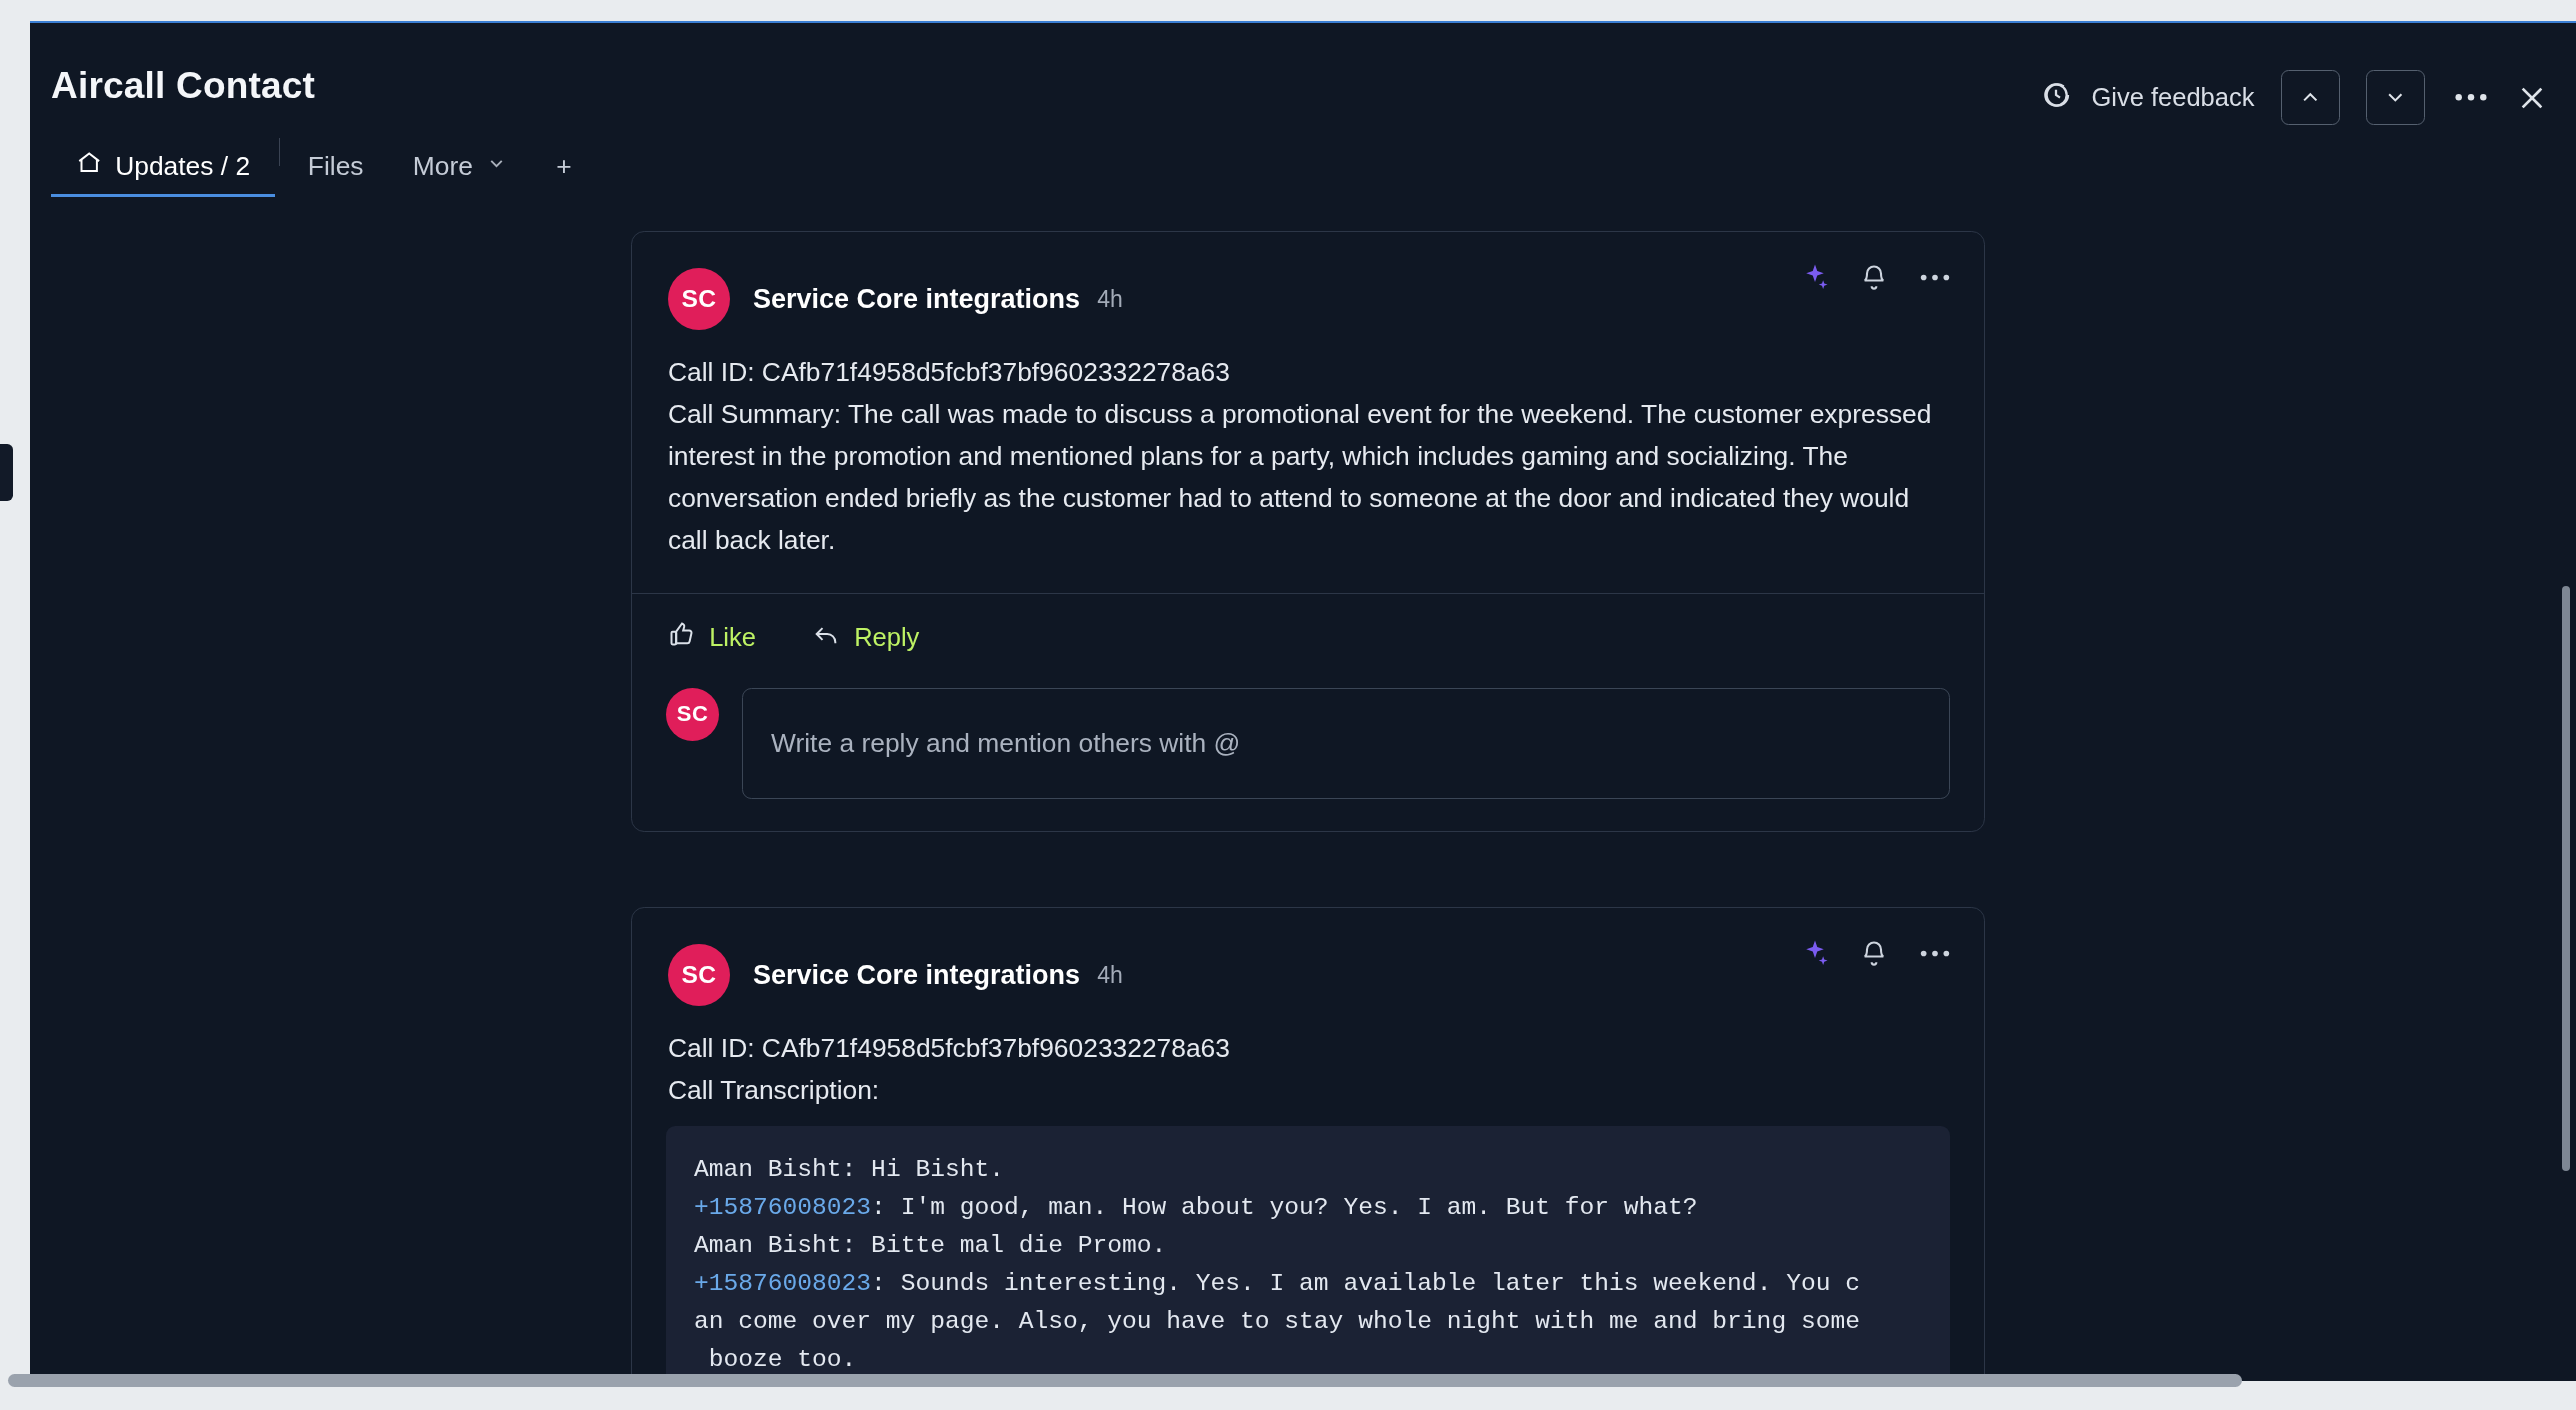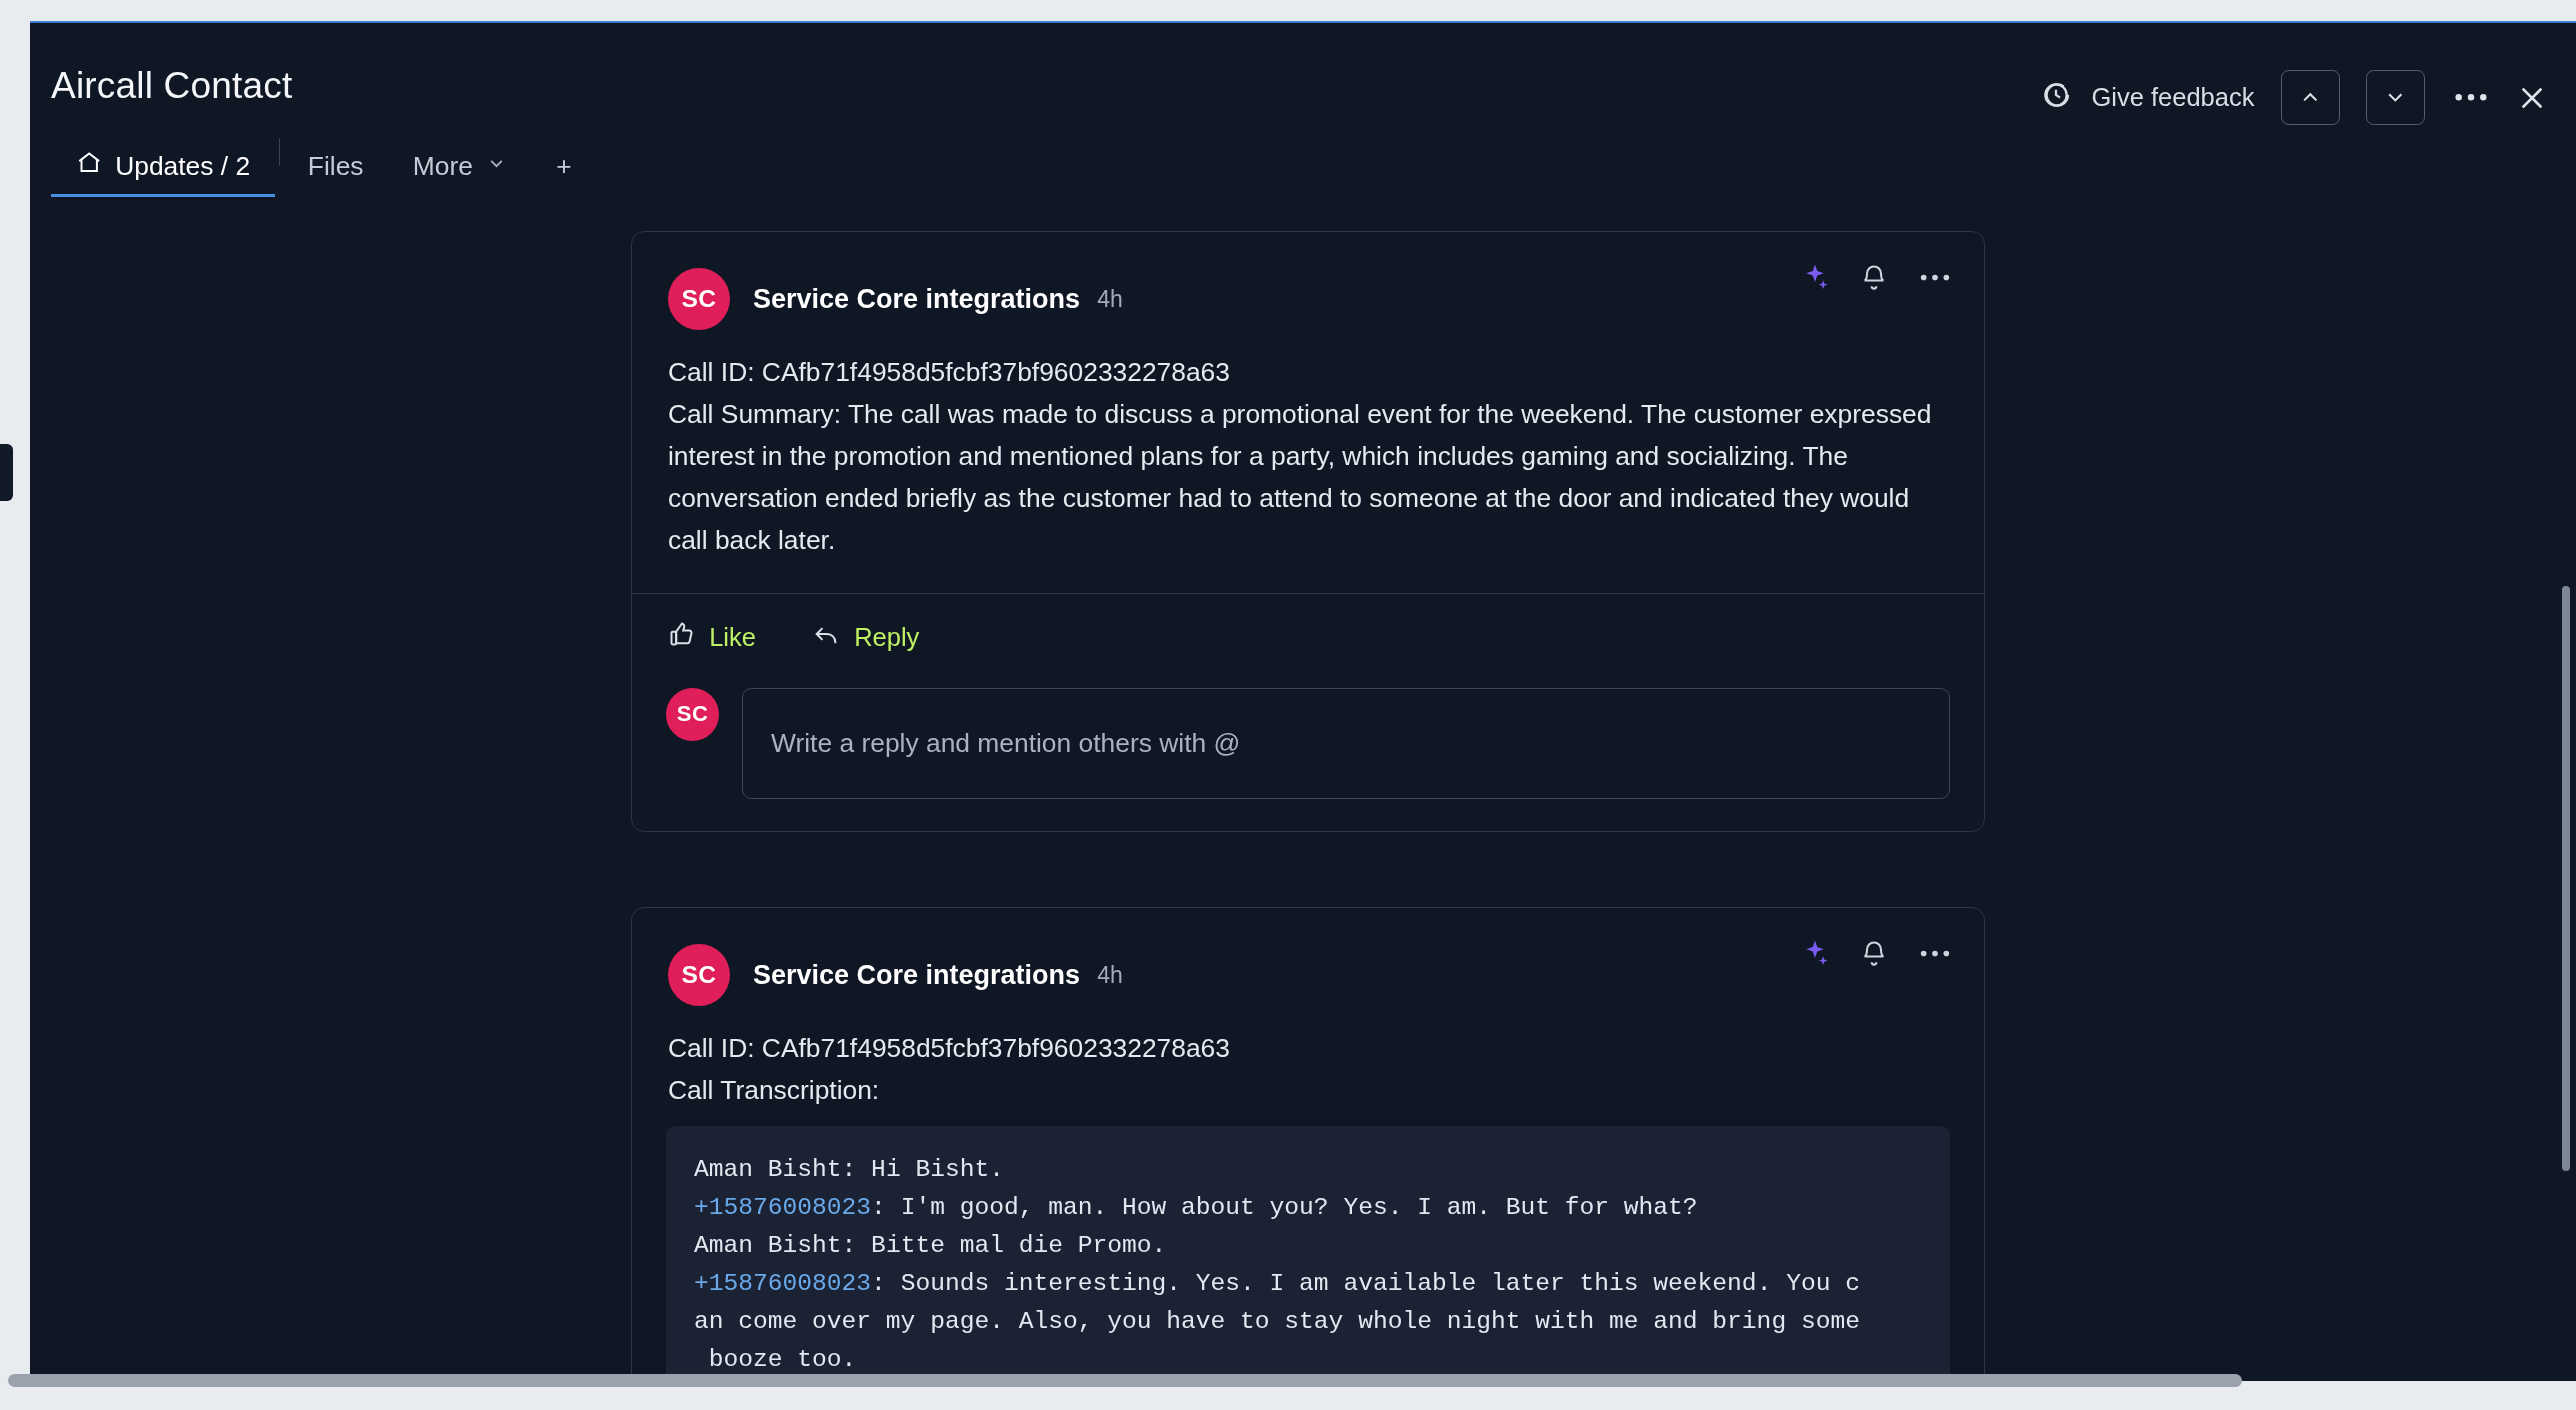--- a/index.html
+++ b/index.html
@@ -65,21 +65,21 @@
   .panel-header {
     position: relative;
     height: 132px;
   }
   .panel-title {
     position: absolute;
     left: 21px;
     top: 42px;
     color: #f4f6f9;
     font-size: 37px;
-    font-weight: 400;
+    font-weight: 700;
     letter-spacing: 0.2px;
   }
   .header-right {
     position: absolute;
     right: 28px;
     top: 47px;
     display: flex;
     align-items: center;
     gap: 26.4px;
   }

